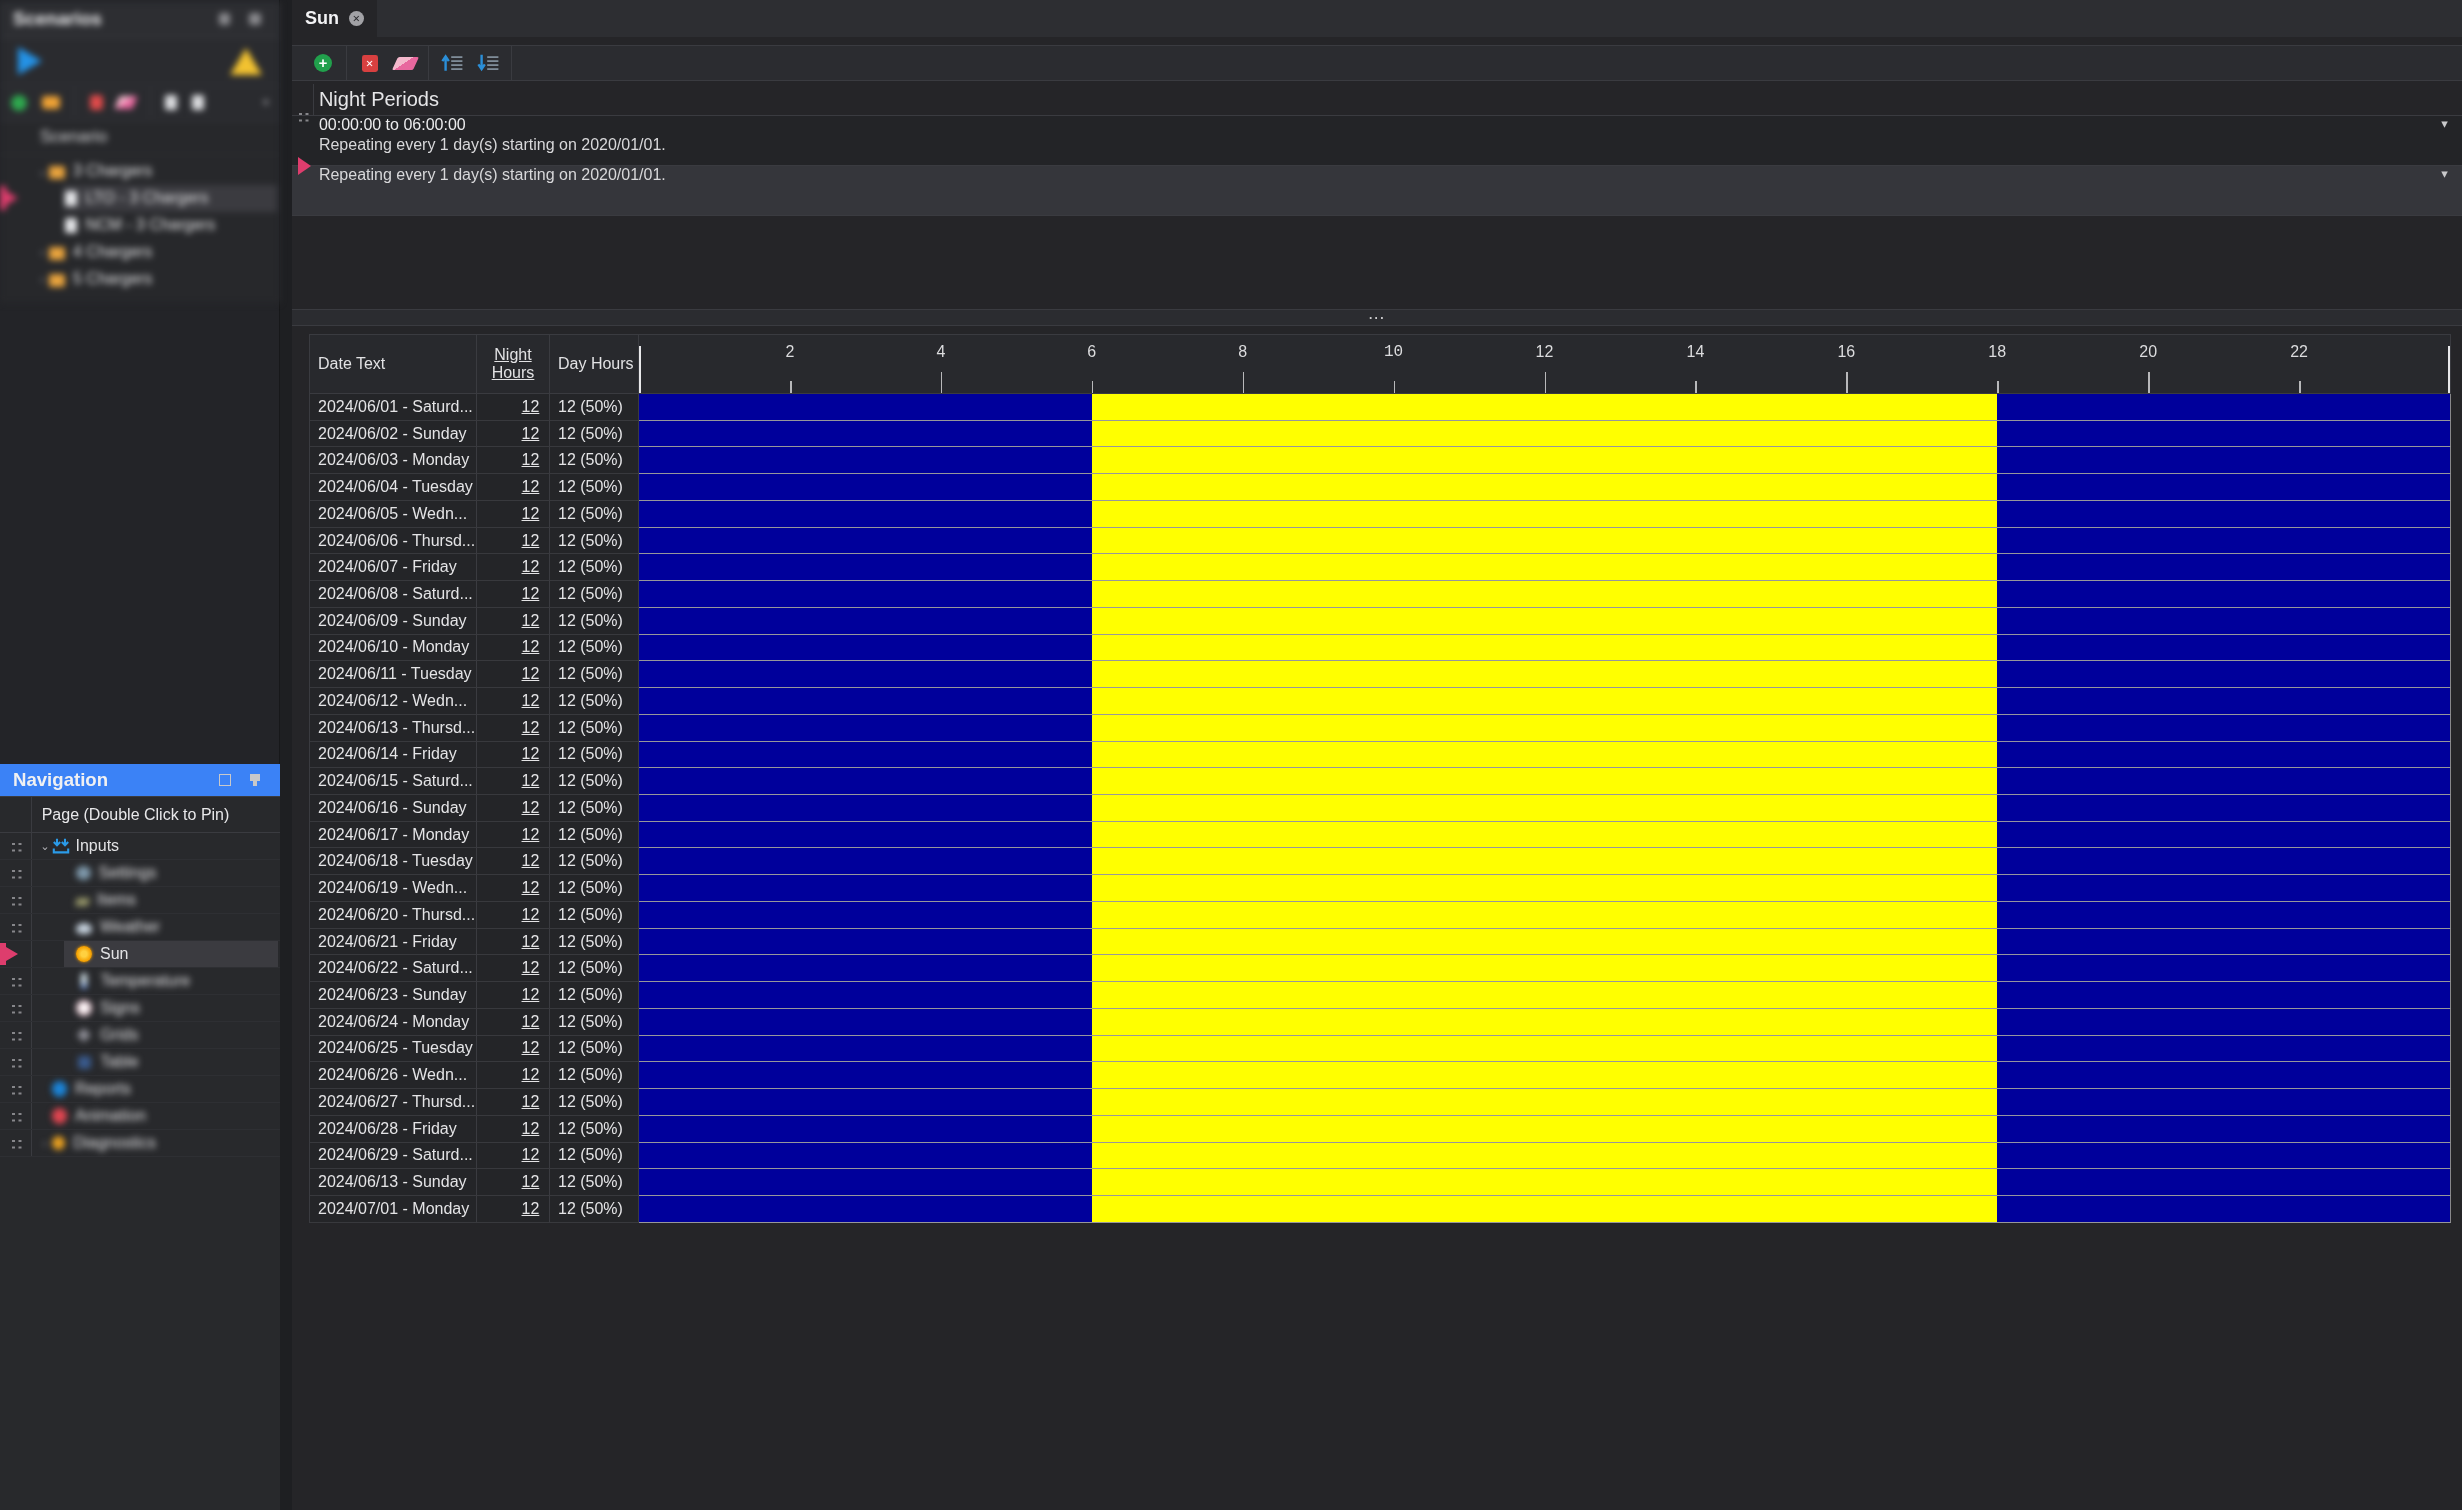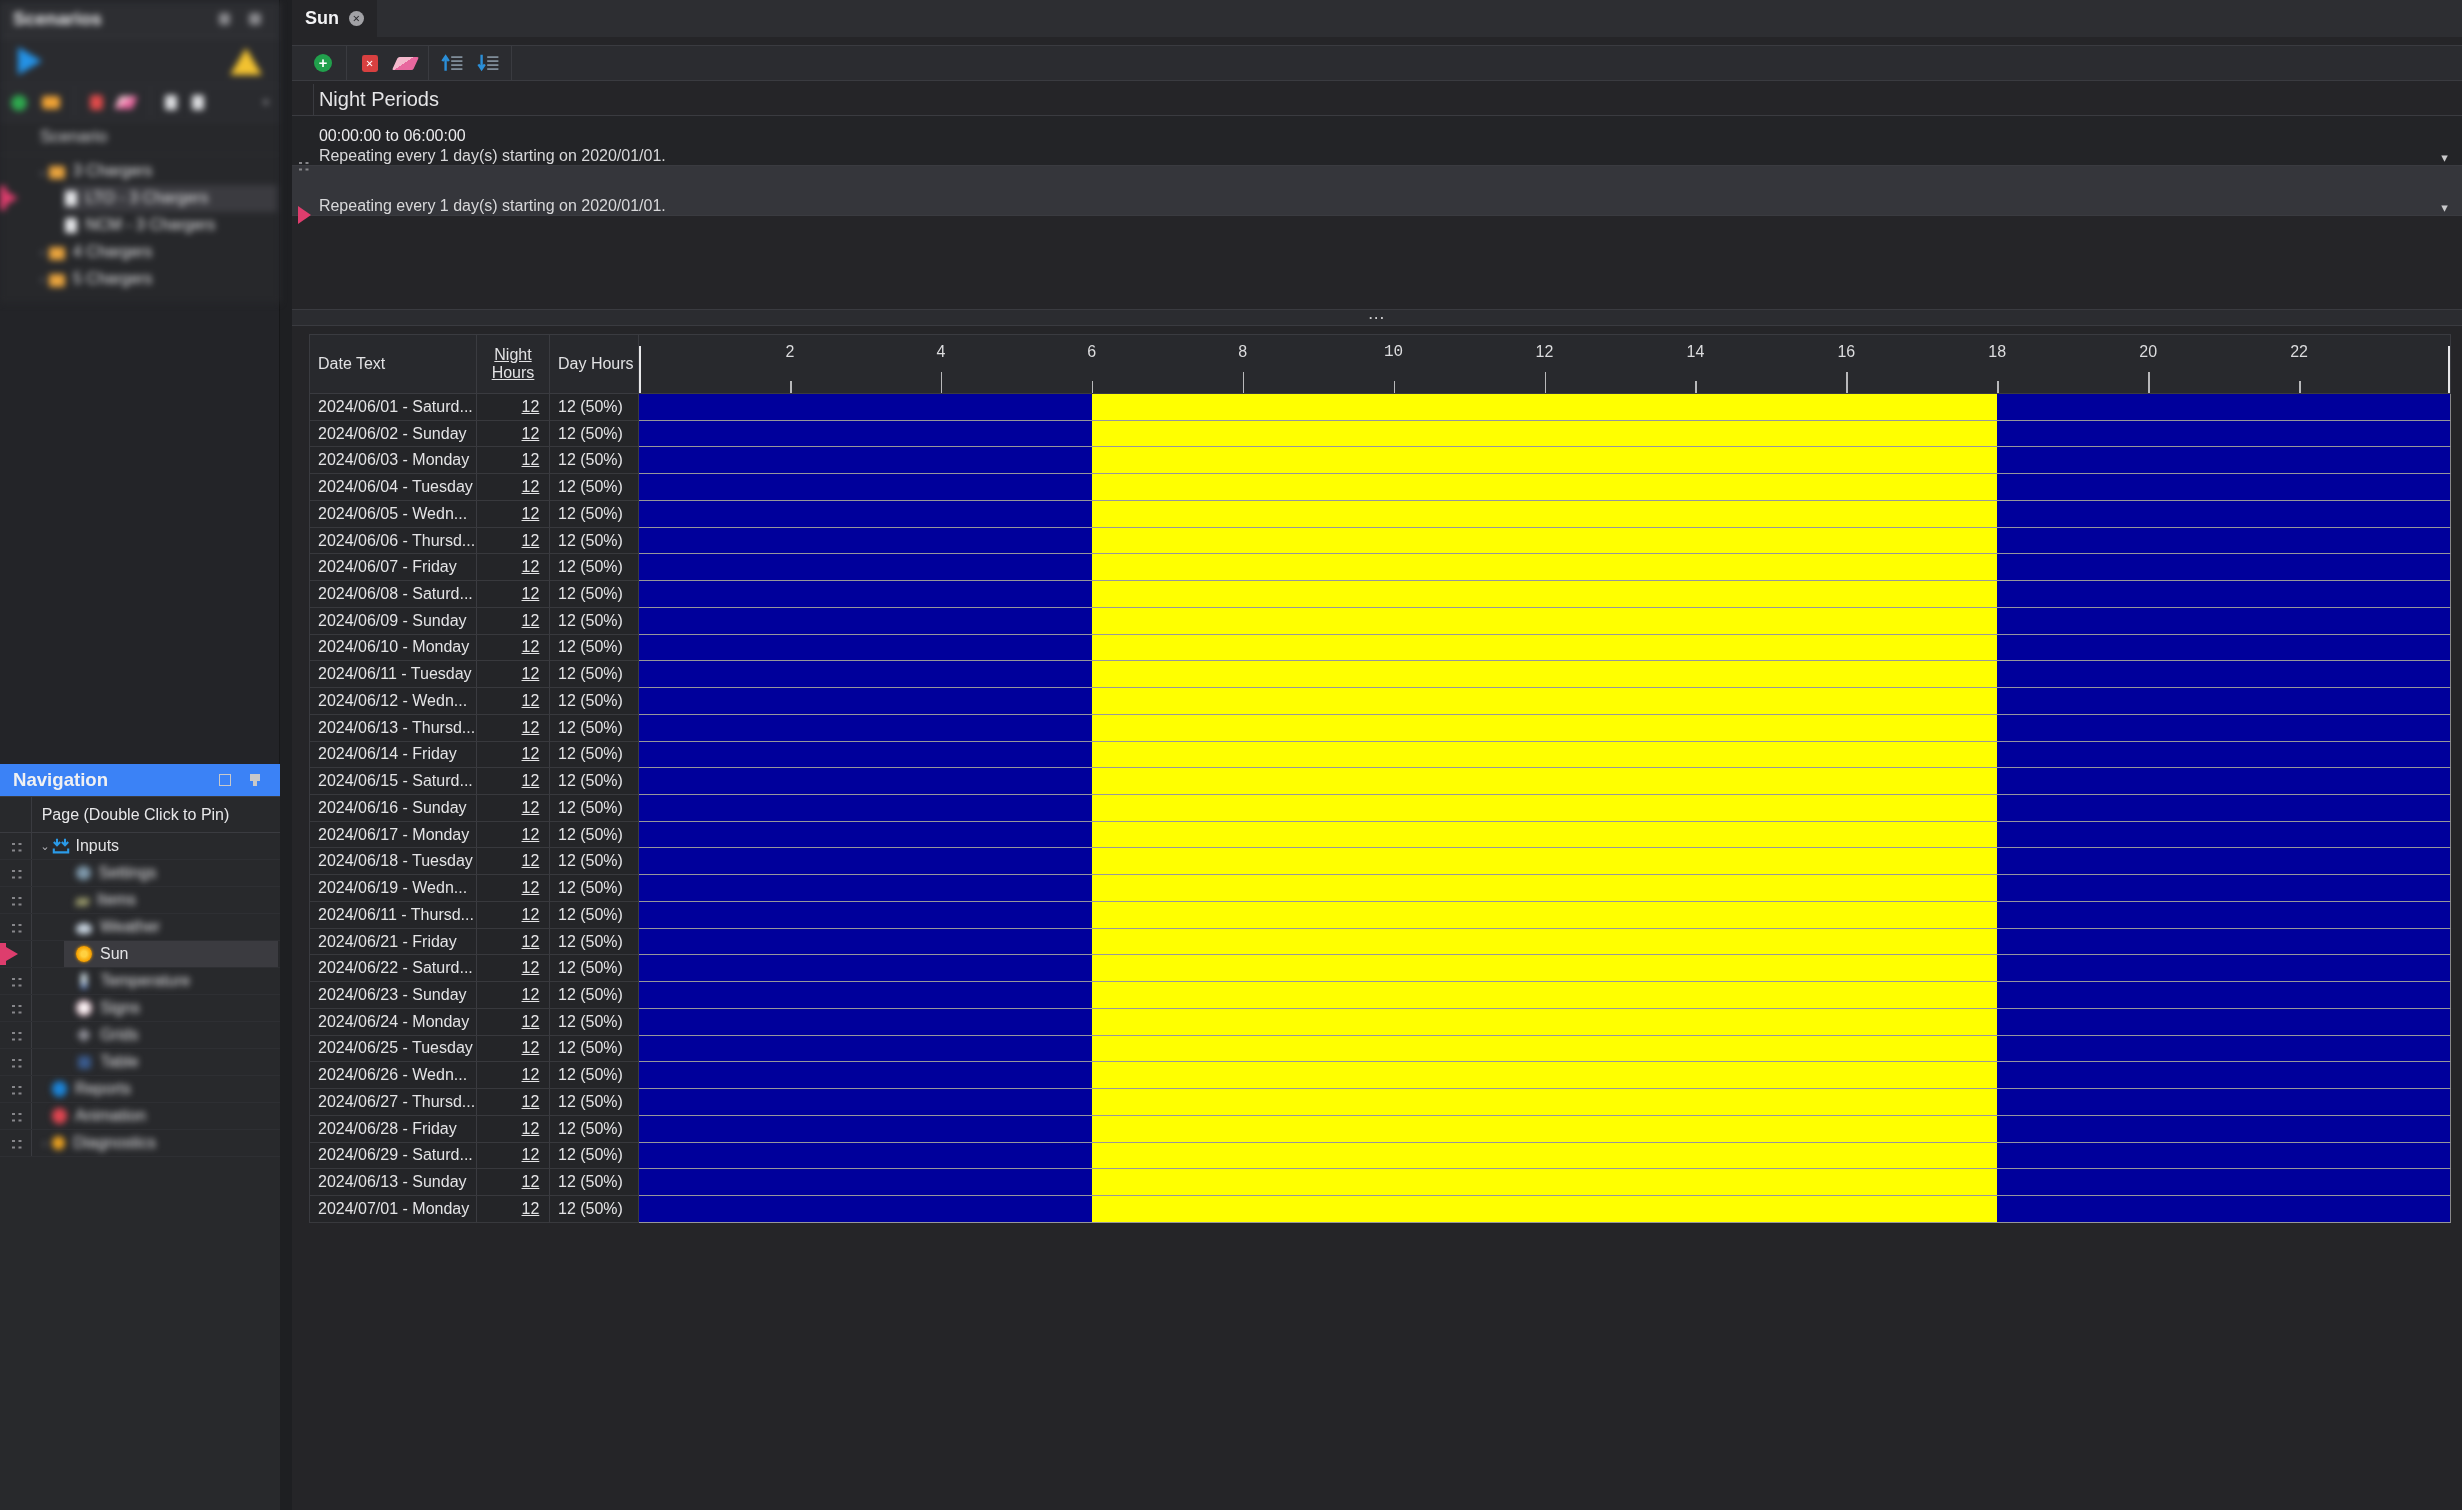--- a/index.html
+++ b/index.html
@@ -85,21 +85,21 @@
   .tb-btn { width:36px; height:34px; display:flex; align-items:center; justify-content:center; }
   .tb-sep { width:0.8px; height:34px; background:#3A3B40; margin:0 4.9px; }
   .plus-icon { width:18.6px; height:18.6px; border-radius:50%; background:#21A04C; color:#FFF; display:flex; align-items:center; justify-content:center; font-size:14.6px; font-weight:bold; }
   .delete-icon { width:16px; height:17px; border-radius:2.4px; background:#D84040; color:#FFF; display:flex; align-items:center; justify-content:center; font-size:9.7px; font-weight:bold; }
   .eraser-icon { width:21px; height:13px; background:linear-gradient(135deg,#F4B8CC 45%,#E8679E 45%); transform:skewX(-25deg); border-radius:1.6px; }
 
   .periods { position:absolute; top:84px; left:0; right:0; }
   .periods-header { height:32px; display:flex; align-items:stretch; border-bottom:0.8px solid #3A3B40; }
   .periods-gutter { width:22px; flex:none; border-right:0.8px solid #3A3B40; position:relative; display:flex; align-items:center; justify-content:center; }
   .periods-header-label { font-size:20px; color:#E6E6E8; display:flex; align-items:center; padding-left:4.9px; }
-  .period-row { height:50px; display:flex; align-items:flex-end; border-bottom:0.8px solid #3A3B40; background:#232427; }
+  .period-row { height:50px; display:flex; align-items:flex-start; border-bottom:0.8px solid #3A3B40; background:#232427; }
   .period-row.selected { background:#35363B; }
   .period-body { flex:1; display:flex; flex-direction:column; justify-content:center; gap:2.4px; padding-left:4.9px; }
   .period-time { font-size:16px; color:#ECECEE; }
   .period-repeat { font-size:16px; color:#D8D8DA; }
   .period-chevron { width:37px; display:flex; align-items:center; justify-content:center; color:#C8C8CA; font-size:13px; }
   .pmarker { position:absolute; left:0; top:0; bottom:0; width:5.7px; background:#DE3D6D; }
   .pmarker::after { content:''; position:absolute; left:5.7px; top:50%; transform:translateY(-50%);
                     border-left:13.7px solid #DE3D6D; border-top:9px solid transparent; border-bottom:9px solid transparent; }
 
   .splitter { position:absolute; top:309px; left:0; right:0; height:17px; background:#2B2C30;
@@ -647,21 +647,21 @@
         </div>
         <div class="trow">
           <div class="cell col-date">2024/06/19 - Wedn...</div>
           <div class="cell col-night">12</div>
           <div class="cell col-day">12 (50%)</div>
           <div class="cell col-chart" style="background: rgb(0, 0, 155);">
             <span class="day-seg" style="left: 25%; width: 50%; background: rgb(255, 255, 0);"></span>
           </div>
         </div>
         <div class="trow">
-          <div class="cell col-date">2024/06/11 - Thursd...</div>
+          <div class="cell col-date">2024/06/20 - Thursd...</div>
           <div class="cell col-night">12</div>
           <div class="cell col-day">12 (50%)</div>
           <div class="cell col-chart" style="background: rgb(0, 0, 155);">
             <span class="day-seg" style="left: 25%; width: 50%; background: rgb(255, 255, 0);"></span>
           </div>
         </div>
         <div class="trow">
           <div class="cell col-date">2024/06/21 - Friday</div>
           <div class="cell col-night">12</div>
           <div class="cell col-day">12 (50%)</div>

